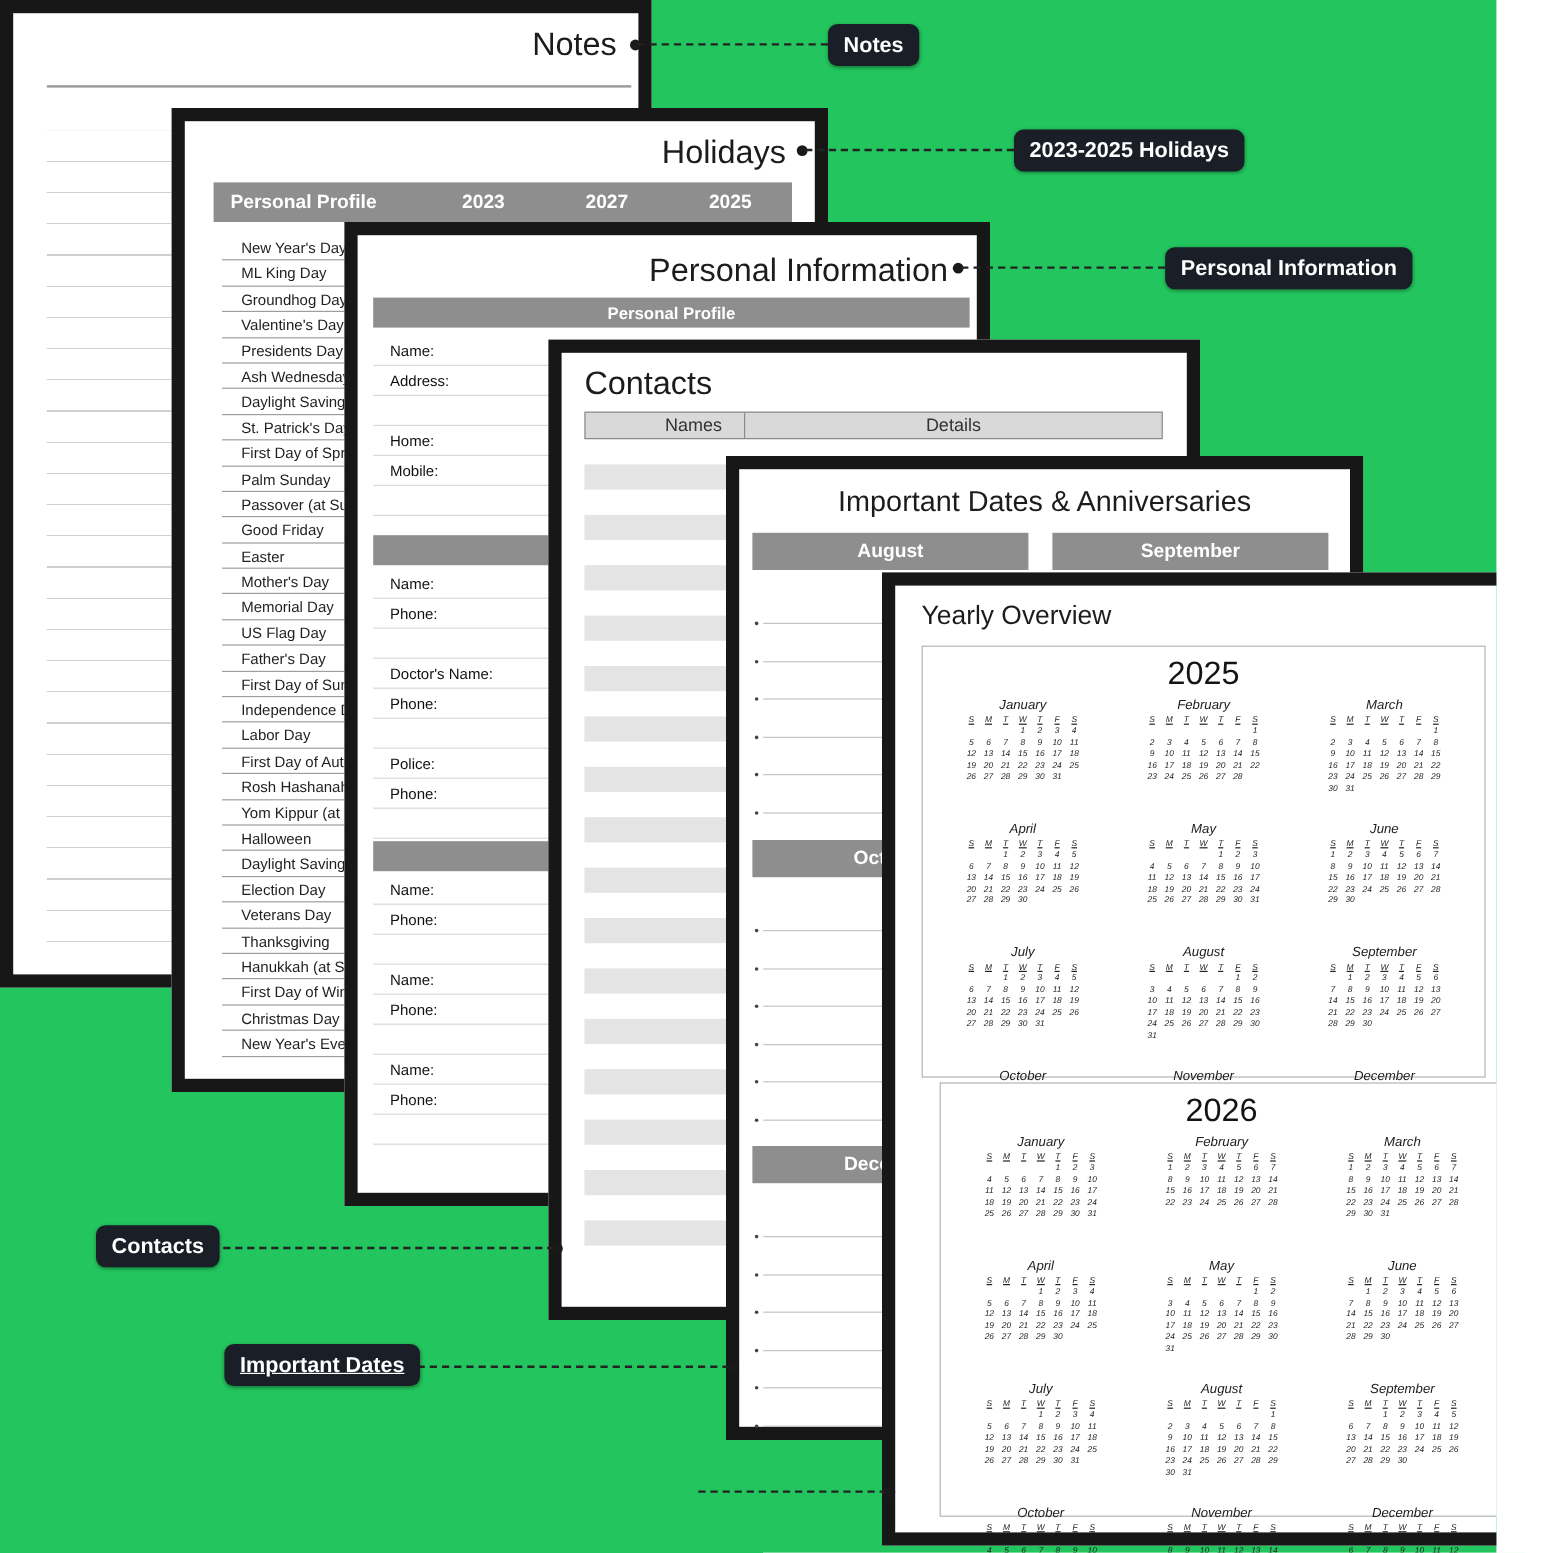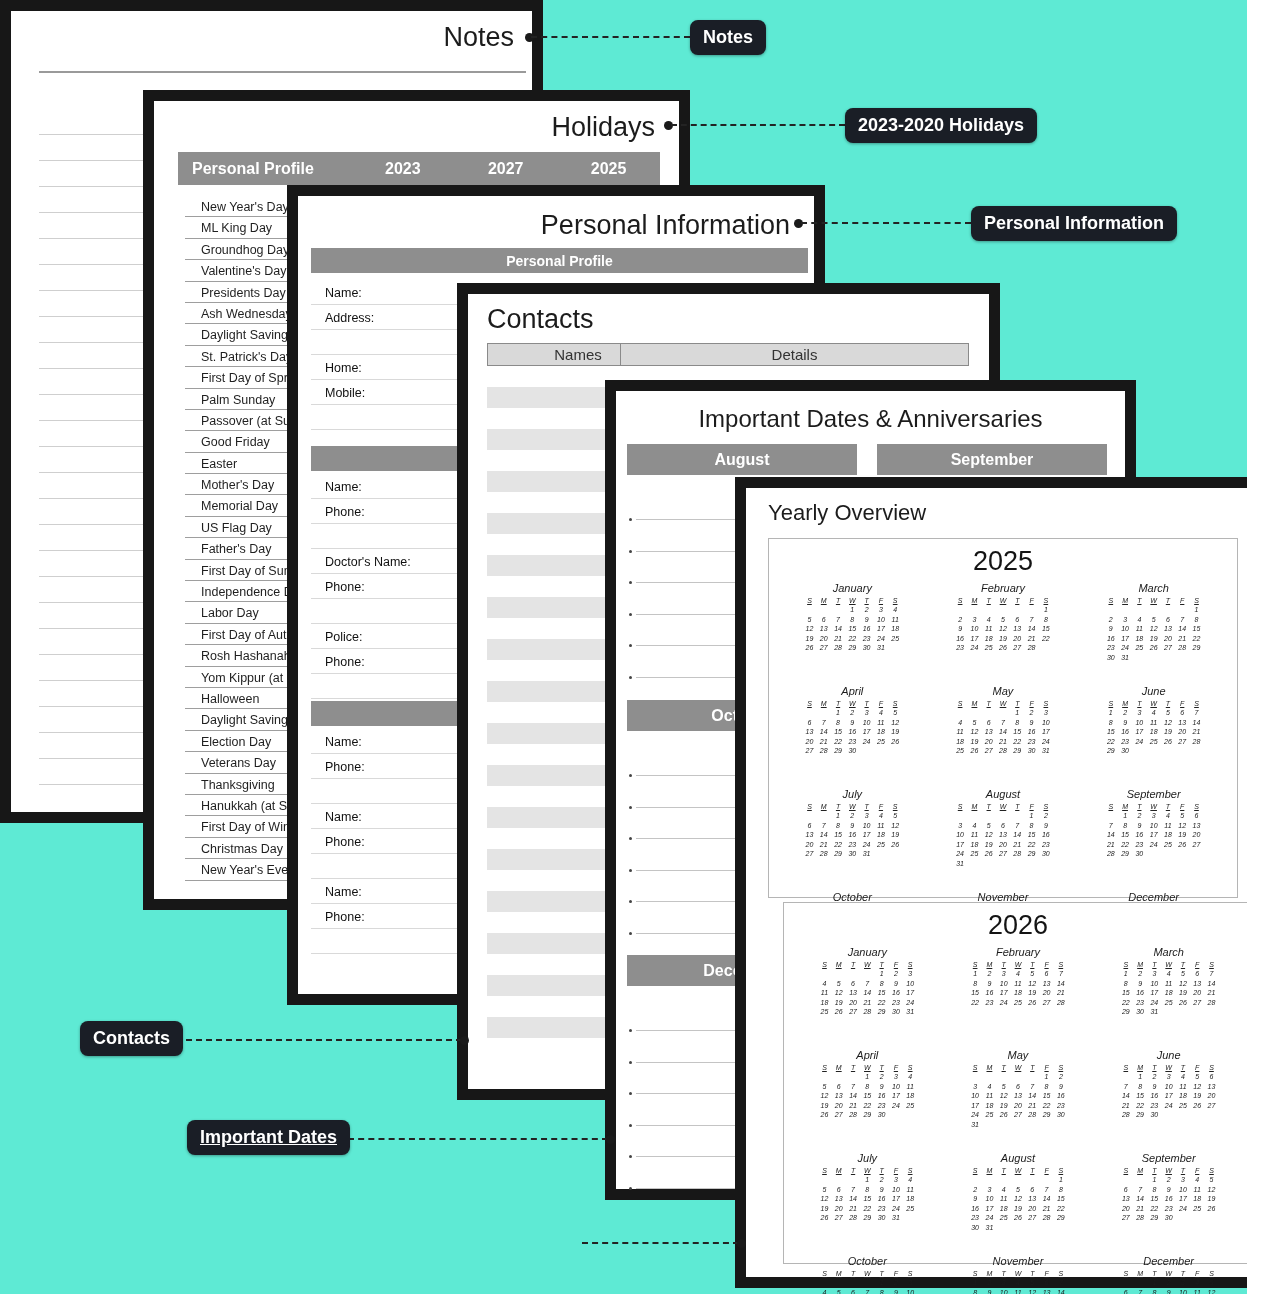--- a/index.html
+++ b/index.html
@@ -1,16 +1,16 @@
 <!DOCTYPE html>
 <html><head>
 <meta charset="utf-8">
 <style>
   html,body{margin:0;padding:0;background:#fff;}
-  .stage{position:relative;width:1247px;height:1294px;background:#5eead4;overflow:hidden;
+  .stage{position:relative;width:1247px;height:1294px;background:#22c55e;overflow:hidden;
          font-family:"Liberation Sans","DejaVu Sans",sans-serif;color:#1d1d1d;}
   
   .page{position:absolute;background:#fff;border:11px solid #171717;box-sizing:border-box;}
   .page.notes{left:0;top:0;width:543px;height:823px;z-index:1;}
   .page.holidays{left:143px;top:90px;width:547px;height:820px;z-index:2;}
   .page.personal{left:287px;top:185px;width:538px;height:820px;z-index:3;}
   .page.contacts{left:457px;top:283px;width:543px;height:817px;z-index:4;}
   .page.important{left:605px;top:380px;width:531px;height:820px;z-index:5;}
   .page.yearly{left:735px;top:477px;width:537px;height:811px;z-index:6;}
   .pg-title{position:absolute;margin:0;font-weight:400;font-size:27px;color:#1c1c1c;white-space:nowrap;}
@@ -1610,21 +1610,21 @@
         </div>
       </div>
   </section>
 
   <div class="ldot" style="left:525px;top:33px;"></div>
   <div class="leader" style="left:531px;top:36px;width:159px;"></div>
   <div class="callout" style="left:690px;top:20px;">Notes</div>
 
   <div class="ldot" style="left:664px;top:121px;"></div>
   <div class="leader" style="left:671px;top:124px;width:174px;"></div>
-  <div class="callout" style="left:845px;top:108px;">2023-2020 Holidays</div>
+  <div class="callout" style="left:845px;top:108px;">2023-2025 Holidays</div>
 
   <div class="ldot" style="left:794px;top:219px;"></div>
   <div class="leader" style="left:801px;top:222px;width:170px;"></div>
   <div class="callout" style="left:971px;top:206px;">Personal Information</div>
 
   <div class="callout" style="left:80px;top:1021px;">Contacts</div>
   <div class="leader" style="left:176px;top:1039px;width:286px;"></div>
   <div class="ldot" style="left:460px;top:1036px;"></div>
 
   <div class="callout" style="left:187px;top:1120px;text-decoration:underline;">Important Dates</div>

